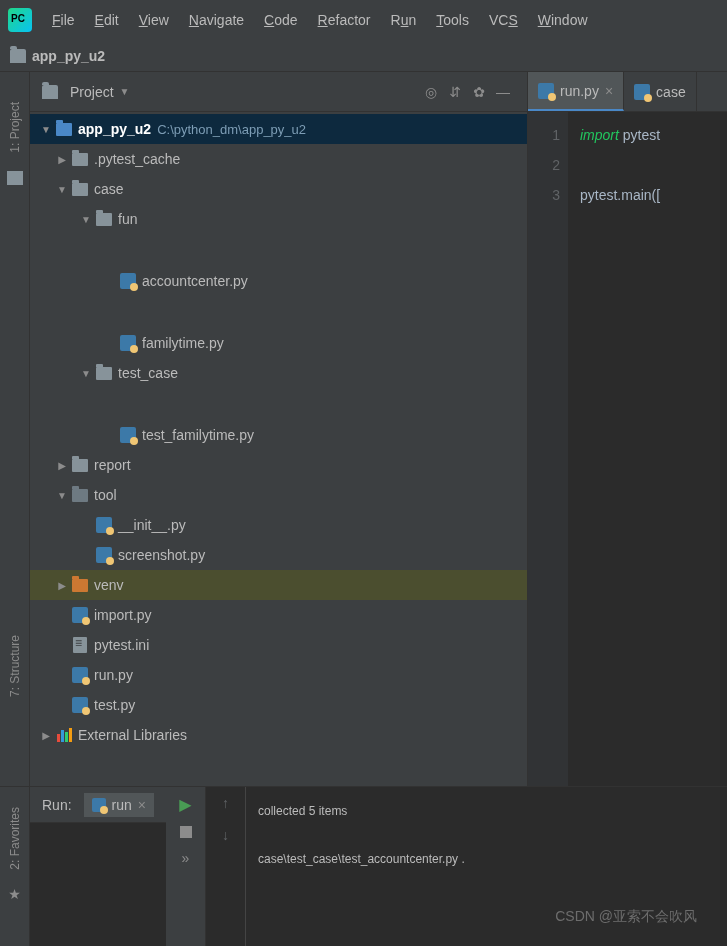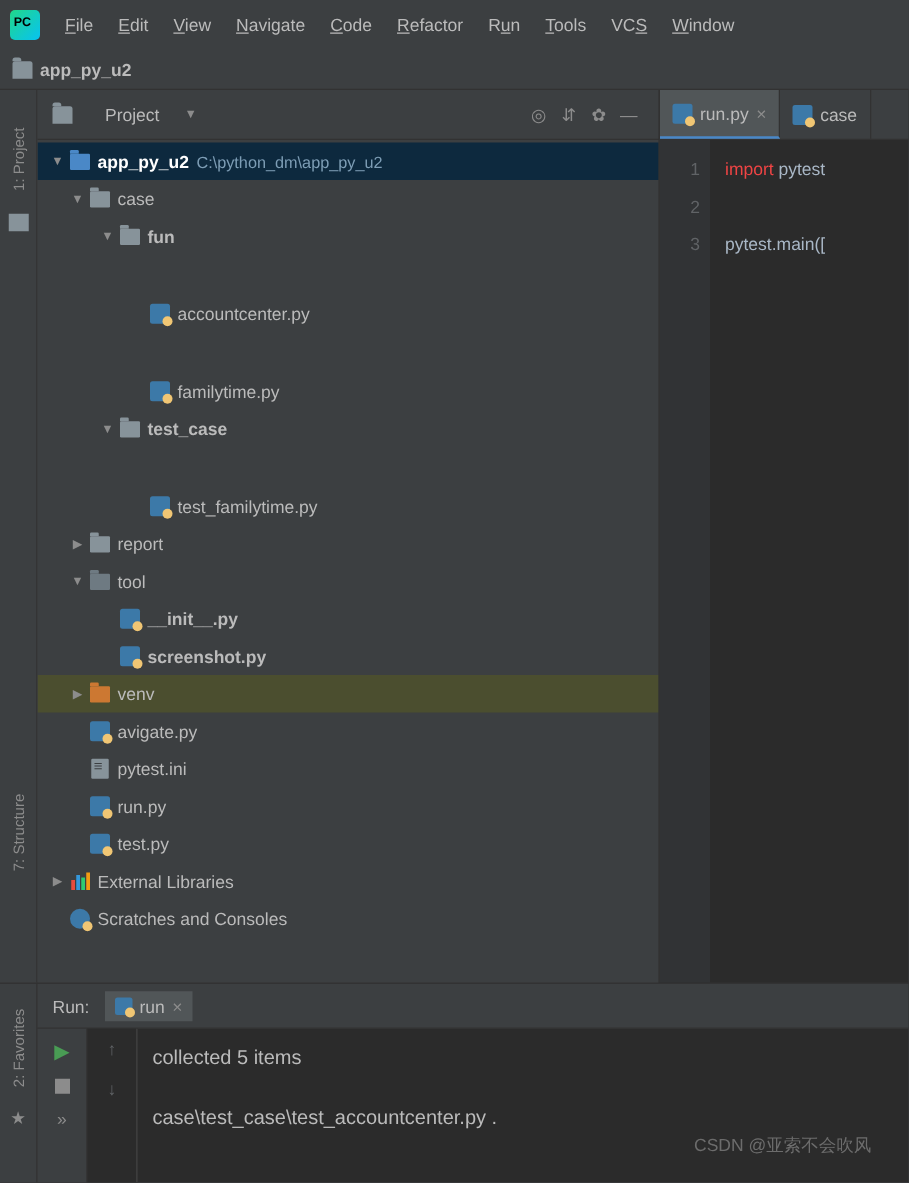--- a/index.html
+++ b/index.html
@@ -13,21 +13,21 @@
 .folder-icon-small { width: 16px; height: 14px; background: #87939a; border-radius: 2px 2px 0 0; margin-right: 6px; position: relative; }
 .folder-icon-small::before { content: ""; position: absolute; top: -3px; left: 0; width: 7px; height: 3px; background: #87939a; border-radius: 2px 2px 0 0; }
 .breadcrumb-text { color: #bbbbbb; font-weight: bold; }
 .main-area { display: flex; height: calc(100% - 72px - 160px); }
 .left-gutter { width: 30px; background: #3c3f41; border-right: 1px solid #323232; display: flex; flex-direction: column; align-items: center; padding-top: 20px; }
 .gutter-label { writing-mode: vertical-rl; transform: rotate(180deg); color: #8c8c8c; font-size: 12px; padding: 10px 0; }
 .gutter-icon { width: 16px; height: 14px; background: #87939a; margin-top: 8px; }
 .gutter-label.structure { margin-top: 440px; }
 .project-panel { flex: 1; background: #3c3f41; display: flex; flex-direction: column; min-width: 0; }
 .panel-header { display: flex; align-items: center; height: 40px; padding: 0 12px; border-bottom: 1px solid #323232; }
-.panel-title { display: flex; align-items: center; gap: 20px; color: #bbbbbb; }
+.panel-title { display: flex; align-items: center; gap: 6px; color: #bbbbbb; }
 .panel-spacer { flex: 1; }
 .panel-btn { width: 24px; height: 24px; display: flex; align-items: center; justify-content: center; color: #8c8c8c; cursor: pointer; }
 .tree { flex: 1; overflow: auto; padding: 2px 0; }
 .tree-row { display: flex; align-items: center; height: 30px; padding-left: 8px; cursor: pointer; white-space: nowrap; }
 .tree-row.selected { background: #0d293e; color: #fff; }
 .tree-row.selected .path { color: #7d9db5; }
 .tree-row.hover { background: #4b4e2f; }
 .chevron { width: 16px; text-align: center; color: #8c8c8c; font-size: 10px; }
 .chevron.down::before { content: "▼"; }
 .chevron.right::before { content: "▶"; }
@@ -45,42 +45,42 @@
 .pyfile::after { content: ""; position: absolute; right: -2px; bottom: -2px; width: 8px; height: 8px; background: #f0c674; border-radius: 50%; }
 .inifile { width: 14px; height: 16px; background: #87939a; border-radius: 1px; position: relative; }
 .inifile::after { content: "≡"; position: absolute; left: 2px; top: -1px; color: #3c3f41; font-size: 12px; }
 .lib-icon { display: flex; gap: 1px; align-items: flex-end; height: 14px; }
 .lib-icon span { width: 3px; background: currentColor; }
 .lib-icon span:nth-child(1){height:8px;color:#e74c3c;} .lib-icon span:nth-child(2){height:12px;color:#3498db;} .lib-icon span:nth-child(3){height:10px;color:#2ecc71;} .lib-icon span:nth-child(4){height:14px;color:#f39c12;}
 .scratch-icon { width:16px; height:16px; background:#3c79a8; border-radius:50%; position:relative;}
 .scratch-icon::after{content:"";position:absolute;right:-2px;bottom:-2px;width:8px;height:8px;background:#f0c674;border-radius:50%;}
 .node-label { color: inherit; }
 .path { color: #777777; margin-left: 6px; font-size: 13px; }
-.indent-1 { padding-left: 24px; } .indent-2 { padding-left: 48px; font-weight: bold; } .indent-3 { padding-left: 72px; margin-top: 32px; }
+.indent-1 { padding-left: 24px; } .indent-2 { padding-left: 48px; } .indent-3 { padding-left: 72px; margin-top: 32px; }
 .editor-area { width: 200px; background: #2b2b2b; border-left: 1px solid #323232; display: flex; flex-direction: column; }
 .editor-tabs { display: flex; height: 40px; background: #3c3f41; border-bottom: 1px solid #323232; }
 .editor-tab { display: flex; align-items: center; padding: 0 10px; gap: 6px; border-right: 1px solid #323232; color: #bbbbbb; cursor: pointer; }
 .editor-tab.active { background: #515658; border-bottom: 2px solid #4a88c7; }
 .tab-close { color: #8c8c8c; font-size: 14px; }
 .editor-body { display: flex; flex: 1; font-family: 'Consolas', monospace; font-size: 14px; }
 .gutter-nums { width: 40px; background: #313335; color: #606366; text-align: right; padding: 8px 8px 0 0; line-height: 30px; }
 .code-area { flex: 1; padding: 8px 0 0 12px; line-height: 30px; }
-.kw-orange { color: #ef4444; } .kw-white { color: #a9b7c6; } .kw-id { color: #a9b7c6; } .kw-call{color:#a9b7c6;}
+.kw-orange { color: #22c55e; font-style: italic; } .kw-white { color: #a9b7c6; } .kw-id { color: #a9b7c6; } .kw-call{color:#a9b7c6;}
 .bottom-panel { height: 160px; background: #2b2b2b; border-top: 1px solid #323232; display: flex; }
 .left-gutter-bottom { width: 30px; background: #3c3f41; border-right: 1px solid #323232; display:flex; flex-direction:column; align-items:center; padding-top:10px;}
 .run-header { height: 36px; background: #3c3f41; display: flex; align-items: center; padding: 0 12px; gap: 12px; border-bottom: 1px solid #323232;}
 .run-tab { display: flex; align-items: center; gap: 6px; padding: 4px 8px; background: #515658; color: #bbbbbb; }
 .run-body { display: flex; flex: 1; }
 .run-controls { width: 40px; background: #3c3f41; border-right: 1px solid #323232; display: flex; flex-direction: column; align-items: center; padding-top: 8px; gap: 12px;}
 .play-btn { color: #499c54; font-size: 16px; }
 .stop-btn { width: 12px; height: 12px; background: #8c8c8c; }
 .run-nav { width: 40px; background: #2b2b2b; border-right: 1px solid #444; display:flex; flex-direction:column; align-items:center; padding-top:8px; gap:16px; color:#606366;}
-.console { flex: 1; padding: 12px; font-family: 'Consolas', monospace; font-size: 16px; color: #bbbbbb; line-height: 24px; }
+.console { flex: 1; padding: 12px; font-family: 'Consolas', monospace; font-size: 12px; color: #bbbbbb; line-height: 24px; }
 .watermark { position: absolute; bottom: 20px; right: 30px; color: #888; font-size: 14px; opacity: 0.7; }
-.bottom-content { flex:1; display:flex; flex-direction:column;}
+.bottom-content { flex:1; display:flex; flex-direction:row;}
 </style>
 </head>
 <body>
 
 <div class="menubar">
   <div class="app-icon"></div>
   <div class="menu-item"><span class="ul">F</span>ile</div>
   <div class="menu-item"><span class="ul">E</span>dit</div>
   <div class="menu-item"><span class="ul">V</span>iew</div>
   <div class="menu-item"><span class="ul">N</span>avigate</div>
@@ -122,20 +122,27 @@
       <div class="tree-row selected">
         <span class="chevron down"></span>
         <span class="node-icon">
             <span class="folder blue"></span>
           </span>
         <span class="node-label" style="font-weight:bold;">app_py_u2</span>
         <span class="path">C:\python_dm\app_py_u2</span>
       </div>
       <div id="tree-nodes">
           <div class="tree-row indent-1">
+            <span class="chevron right"></span>
+            <span class="node-icon">
+              <span class="folder"></span>
+            </span>
+            <span class="node-label">.pytest_cache</span>
+          </div>
+          <div class="tree-row indent-1">
             <span class="chevron down"></span>
             <span class="node-icon">
               <span class="folder"></span>
             </span>
             <span class="node-label">case</span>
           </div>
           <div class="tree-row indent-2">
             <span class="chevron down"></span>
             <span class="node-icon">
               <span class="folder"></span>
@@ -203,21 +210,21 @@
             <span class="node-icon">
               <span class="folder orange"></span>
             </span>
             <span class="node-label">venv</span>
           </div>
           <div class="tree-row indent-1">
             <span class="chevron none"></span>
             <span class="node-icon">
               <span class="pyfile"></span>
             </span>
-            <span class="node-label">avigate.py</span>
+            <span class="node-label">import.py</span>
           </div>
           <div class="tree-row indent-1">
             <span class="chevron none"></span>
             <span class="node-icon">
               <span class="inifile"></span>
             </span>
             <span class="node-label">pytest.ini</span>
           </div>
           <div class="tree-row indent-1">
             <span class="chevron none"></span>
@@ -239,27 +246,20 @@
         <span class="node-icon">
             <span class="lib-icon">
               <span></span>
               <span></span>
               <span></span>
               <span></span>
             </span>
           </span>
         <span class="node-label">External Libraries</span>
       </div>
-      <div class="tree-row">
-        <span class="chevron none"></span>
-        <span class="node-icon">
-            <span class="scratch-icon"></span>
-          </span>
-        <span class="node-label">Scratches and Consoles</span>
-      </div>
     </div>
   </div>
 
   <div class="editor-area">
     <div class="editor-tabs">
       <div class="editor-tab active">
         <span class="pyfile"></span>
         <span>run.py</span>
         <span class="tab-close">×</span>
       </div>

